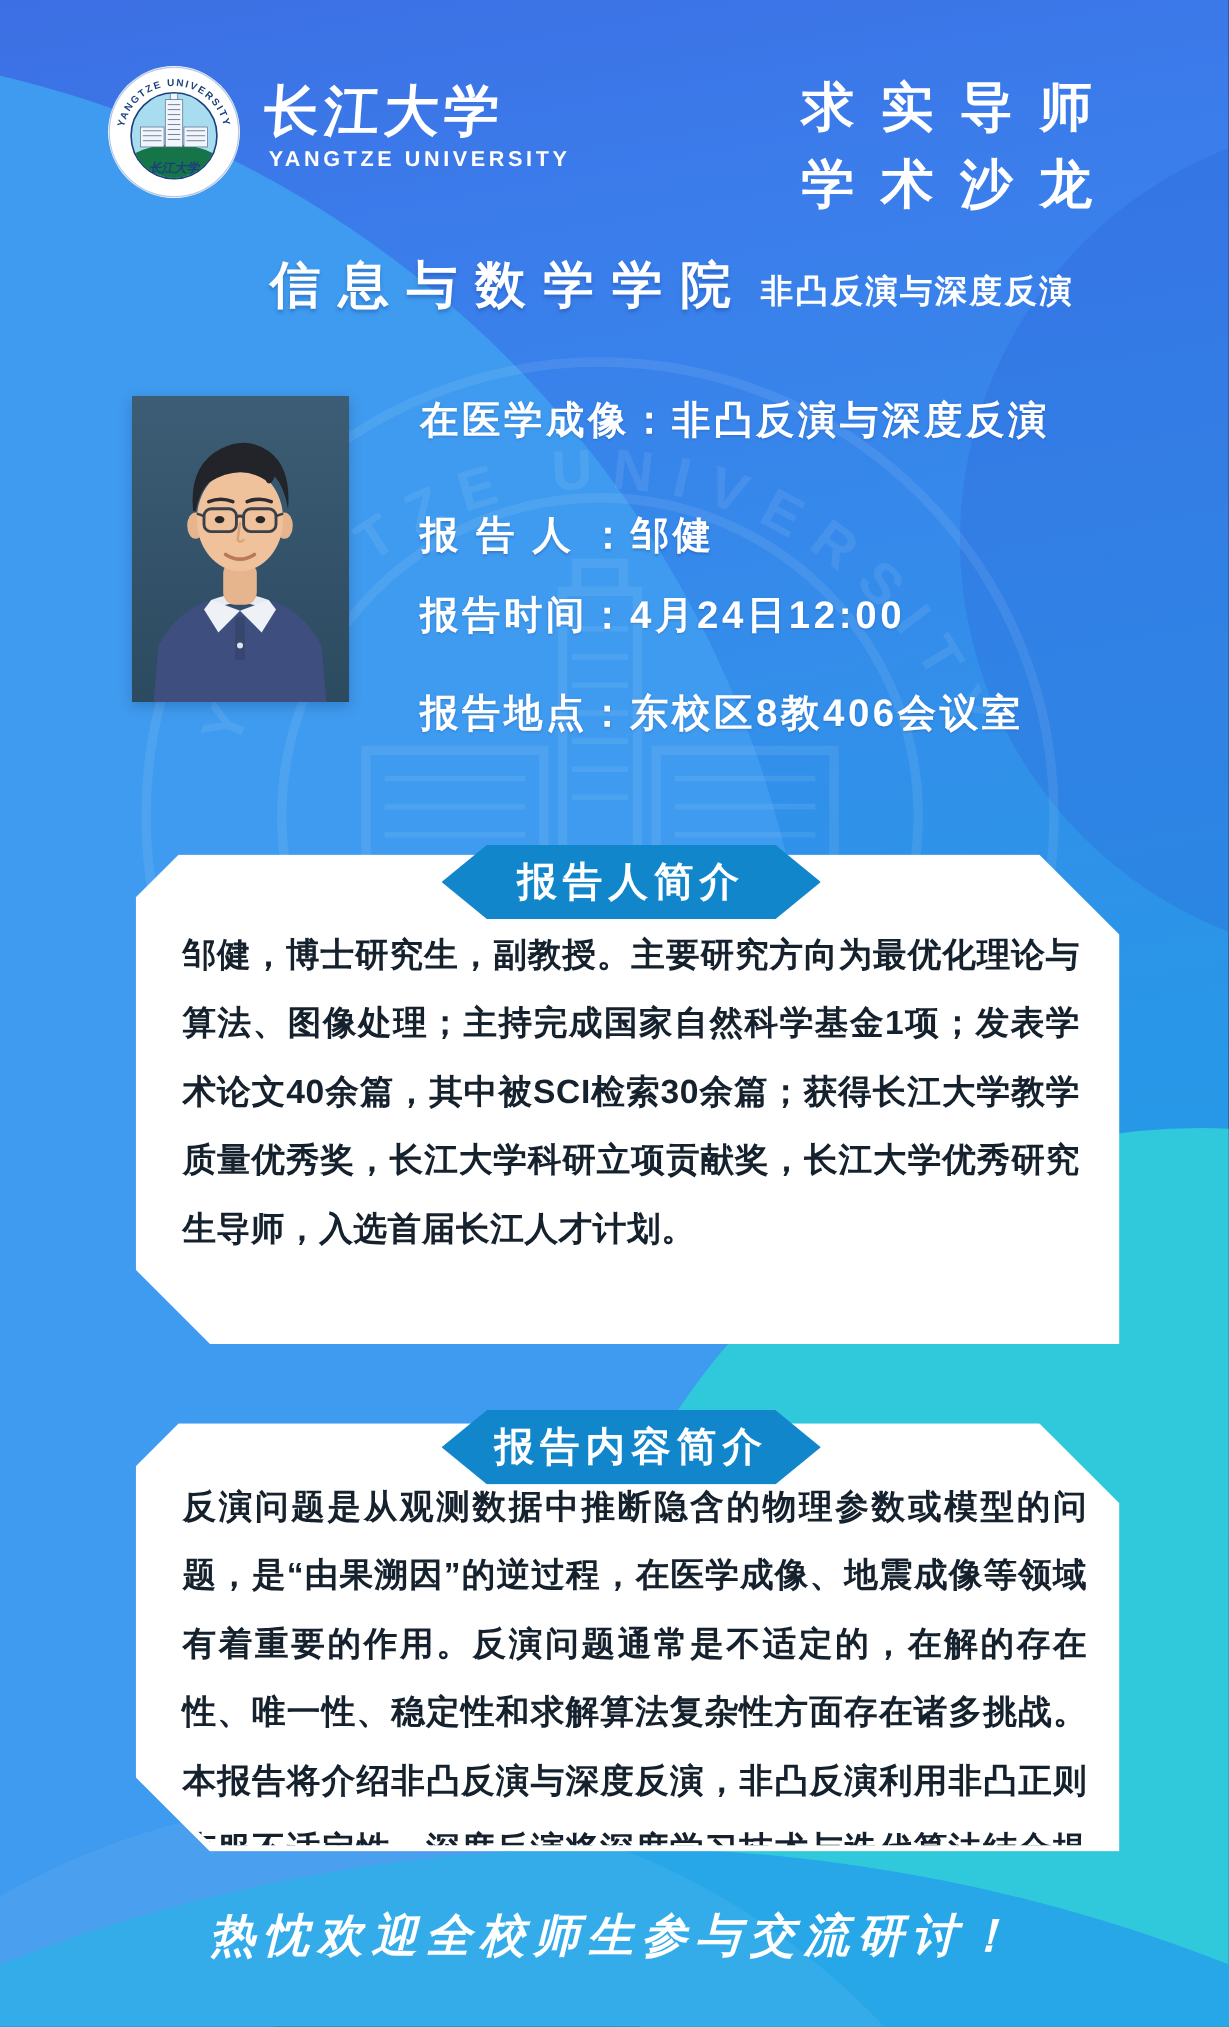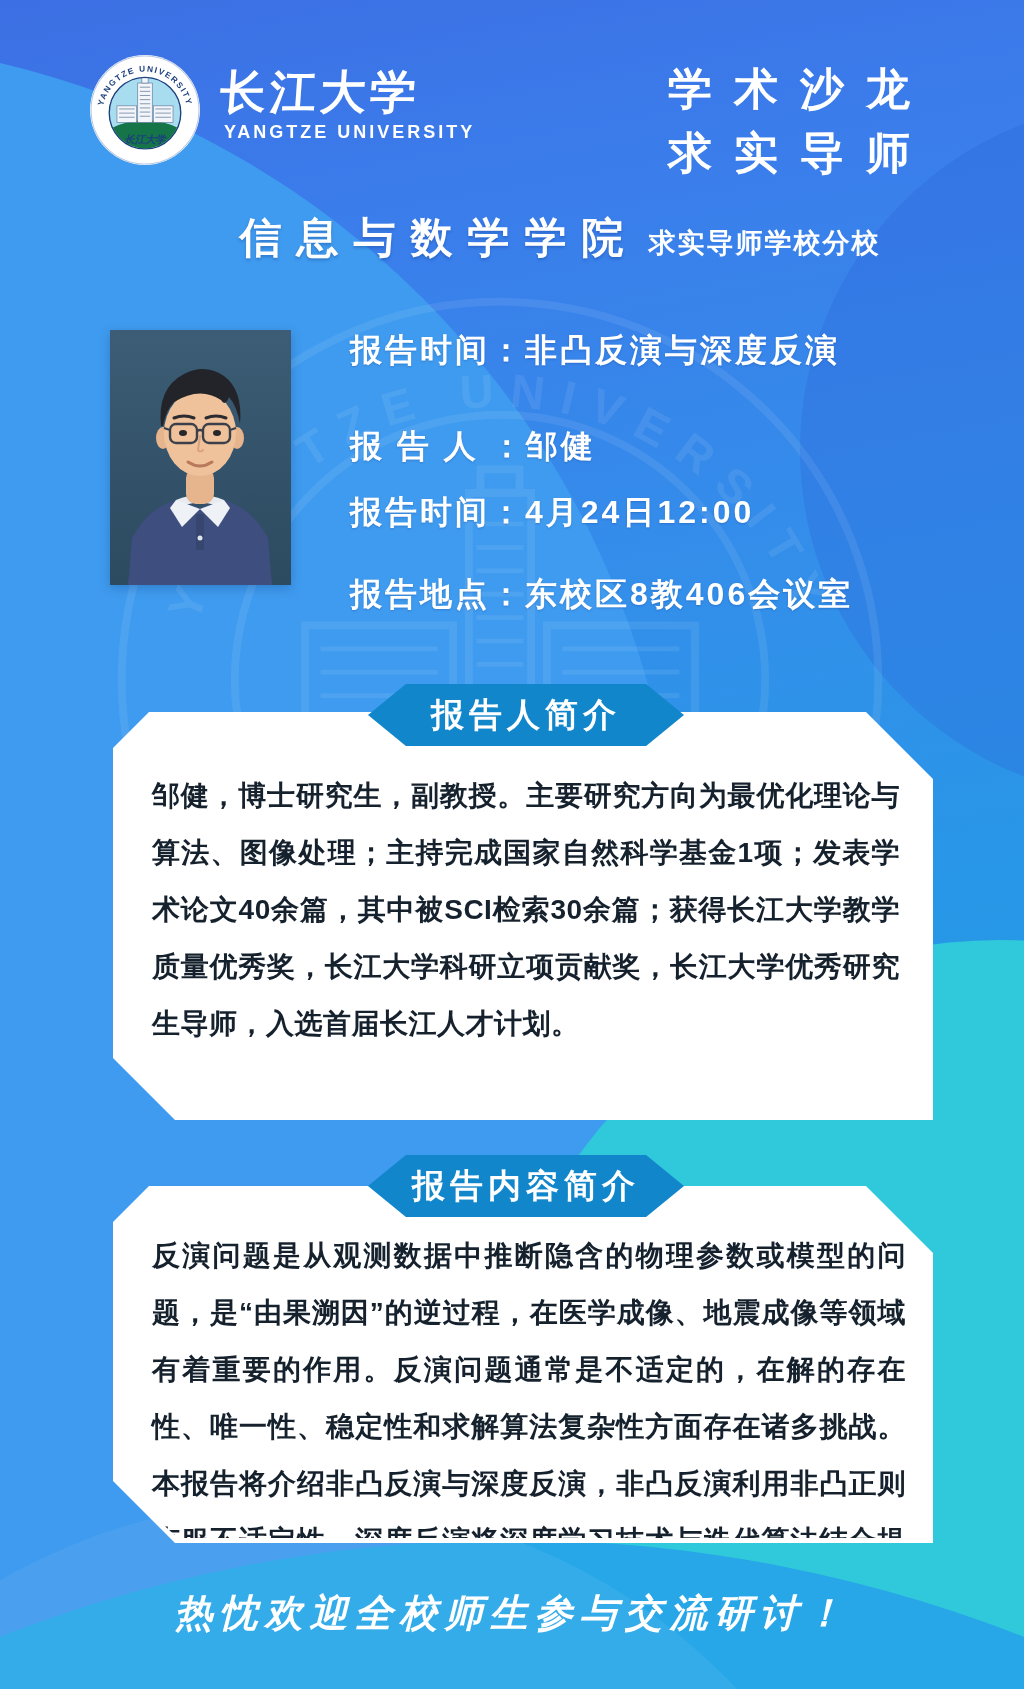--- a/index.html
+++ b/index.html
@@ -42,21 +42,21 @@
   #box1 .box-inner{height:398px;clip-path:polygon(0px 34px,34px 0px,749px 0px,810px 64px,810px 398px,60px 398px,0px 344px);}
   #box2{top:1186px;height:357px;}
   #box2 .box-outer{clip-path:polygon(0px 36px,36px 0px,753px 0px,820px 67px,820px 357px,62px 357px,0px 295px);}
   #box2 .box-inner{height:347px;clip-path:polygon(0px 34px,34px 0px,749px 0px,810px 64px,810px 347px,60px 347px,0px 293px);}
   .panel-text{margin:0;color:#16212e;font-size:28px;line-height:57px;font-weight:600;letter-spacing:0.5px;text-align:justify;}
   #bio-text{padding:50px 28px 0 34px;}
   #content-text{padding:36px 22px 0 34px;}
   
   .banner{position:absolute;left:368px;width:316px;height:62px;background:#1186cb;z-index:5;
     clip-path:polygon(0% 50%,12% 0%,88% 0%,100% 50%,88% 100%,12% 100%);
-    display:flex;align-items:center;justify-content:center;color:#fff;font-size:33px;font-weight:700;letter-spacing:5px;}
+    display:flex;align-items:center;justify-content:center;color:#fff;font-size:33px;font-weight:700;letter-spacing:5px;margin-top:20px;}
   #banner1{top:684px;}
   #banner2{top:1155px;}
   
   .footer{position:absolute;left:0;top:1588px;width:1024px;text-align:center;color:#fff;font-size:38px;
     letter-spacing:7px;font-weight:700;font-style:italic;z-index:3;
     font-family:"Liberation Serif","DejaVu Serif",serif;}
 </style>
 </head>
 <body>
 
@@ -112,27 +112,27 @@
         <path d="M29,53 h15 M29,57 h15 M29,61 h15 M64,53 h15 M64,57 h15 M64,61 h15"></path>
       </g>
       <text x="54" y="86" text-anchor="middle" font-size="10" font-style="italic" font-weight="bold" fill="#1c3f7e">长江大学</text>
     </g>
   </svg>
 
   <div class="univ-cn">长江大学</div>
   <div class="univ-en">YANGTZE UNIVERSITY</div>
 
   <div class="series">
+    <div>求实导师</div>
     <div>学术沙龙</div>
-    <div>求实导师</div>
   </div>
 
   <div class="title-row">
     <span class="title-main">信息与数学学院</span>
-    <span class="title-sub">求实导师学校分校</span>
+    <span class="title-sub">非凸反演与深度反演</span>
   </div>
 
   <svg class="photo" viewBox="0 0 181 255">
     <defs>
       <linearGradient id="pbg" x1="0" y1="0" x2="0" y2="1">
         <stop offset="0" stop-color="#3c5d75"></stop>
           <stop offset="1" stop-color="#2c4a60"></stop>
       </linearGradient>
     </defs>
     <rect width="181" height="255" fill="url(#pbg)"></rect>
@@ -152,21 +152,21 @@
     <rect x="60" y="94" width="27" height="19" rx="6" fill="none" stroke="#3a3f49" stroke-width="2.4"></rect>
     <rect x="93" y="94" width="27" height="19" rx="6" fill="none" stroke="#3a3f49" stroke-width="2.4"></rect>
     <path d="M87,101 Q90,99 93,101" stroke="#3a3f49" stroke-width="2.4" fill="none"></path>
     <path d="M60,100 L54,98 M120,100 L126,98" stroke="#3a3f49" stroke-width="2"></path>
     <ellipse cx="73" cy="103" rx="4" ry="3" fill="#26262b"></ellipse>
     <ellipse cx="107" cy="103" rx="4" ry="3" fill="#26262b"></ellipse>
     <path d="M90,106 L88,120 Q90,123 93,120" stroke="#d9a27b" stroke-width="2" fill="none" stroke-linecap="round"></path>
     <path d="M78,132 Q90,140 102,132" stroke="#b9795c" stroke-width="3" fill="none" stroke-linecap="round"></path>
   </svg>
 
-  <div class="info-line" style="top:329px;">报告时间：非凸反演与深度反演</div>
+  <div class="info-line" style="top:329px;">在医学成像：非凸反演与深度反演</div>
   <div class="info-line" style="top:425px;">报 告 人 ：邹健</div>
   <div class="info-line" style="top:491px;">报告时间：4月24日12:00</div>
   <div class="info-line" style="top:573px;">报告地点：东校区8教406会议室</div>
 
   <div class="box" id="box1">
     <div class="box-outer"></div>
     <div class="box-inner">
       <p class="panel-text" id="bio-text">邹健，博士研究生，副教授。主要研究方向为最优化理论与算法、图像处理；主持完成国家自然科学基金1项；发表学术论文40余篇，其中被SCI检索30余篇；获得长江大学教学质量优秀奖，长江大学科研立项贡献奖，长江大学优秀研究生导师，入选首届长江人才计划。</p>
     </div>
   </div>

